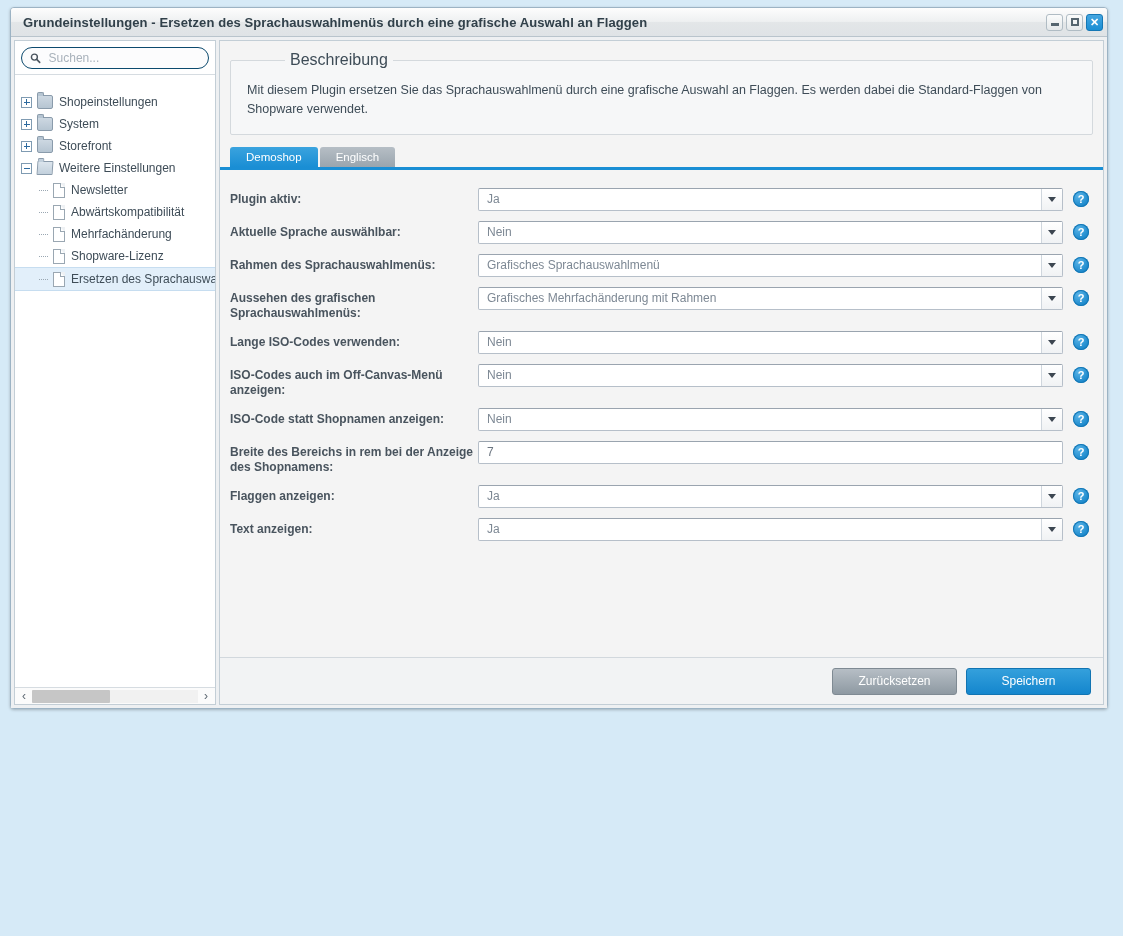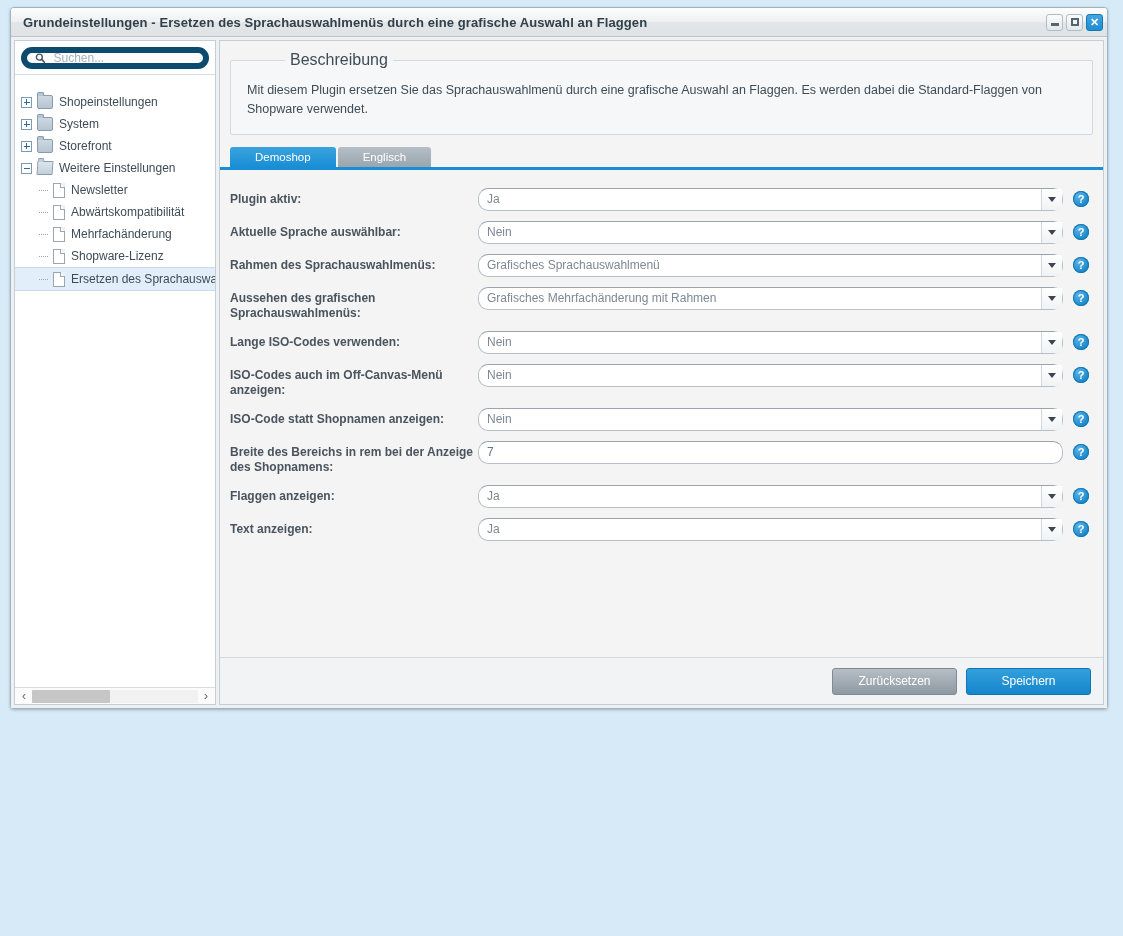--- a/index.html
+++ b/index.html
@@ -109,21 +109,21 @@
     box-sizing: border-box;
     display: flex;
     flex-direction: column;
   }
   #search-wrap {
     padding: 6px 6px 5px 6px;
     background: #ffffff;
   }
   #search-box {
     height: 22px;
-    border: 6px solid #0c4a6e;
+    border: 1px solid #0c4a6e;
     border-radius: 11px;
     background: #fcfcfd;
     display: flex;
     align-items: center;
     padding: 0 8px;
     box-sizing: border-box;
   }
   #search-input {
     border: 0;
     outline: 0;
@@ -350,21 +350,21 @@
     margin: 12px 0 0 0;
     padding: 0 0 0 10px;
     display: flex;
     align-items: flex-end;
     gap: 2px;
     border-bottom: 3px solid #1a8ed4;
     background: transparent;
   }
   .tab {
     height: 20px;
-    padding: 0 25px;
+    padding: 0 16px;
     display: flex;
     align-items: center;
     font-size: 11.5px;
     border-radius: 3px 3px 0 0;
     color: #ffffff;
     box-sizing: border-box;
   }
   .tab.active {
     background: linear-gradient(to bottom, #3aa3de, #1a8ed4);
   }
@@ -401,21 +401,21 @@
     display: flex;
     align-items: center;
     min-width: 0;
   }
   .field {
     flex: 1;
     height: 23px;
     background: #ffffff;
     border: 1px solid #b6bfc9;
     border-top-color: #9aa4af;
-    border-radius: 10px;
+    border-radius: 2px;
     box-sizing: border-box;
     display: flex;
     align-items: center;
     min-width: 0;
   }
   .field .val {
     flex: 1;
     font-size: 12px;
     color: #7d8894;
     padding: 0 8px;

